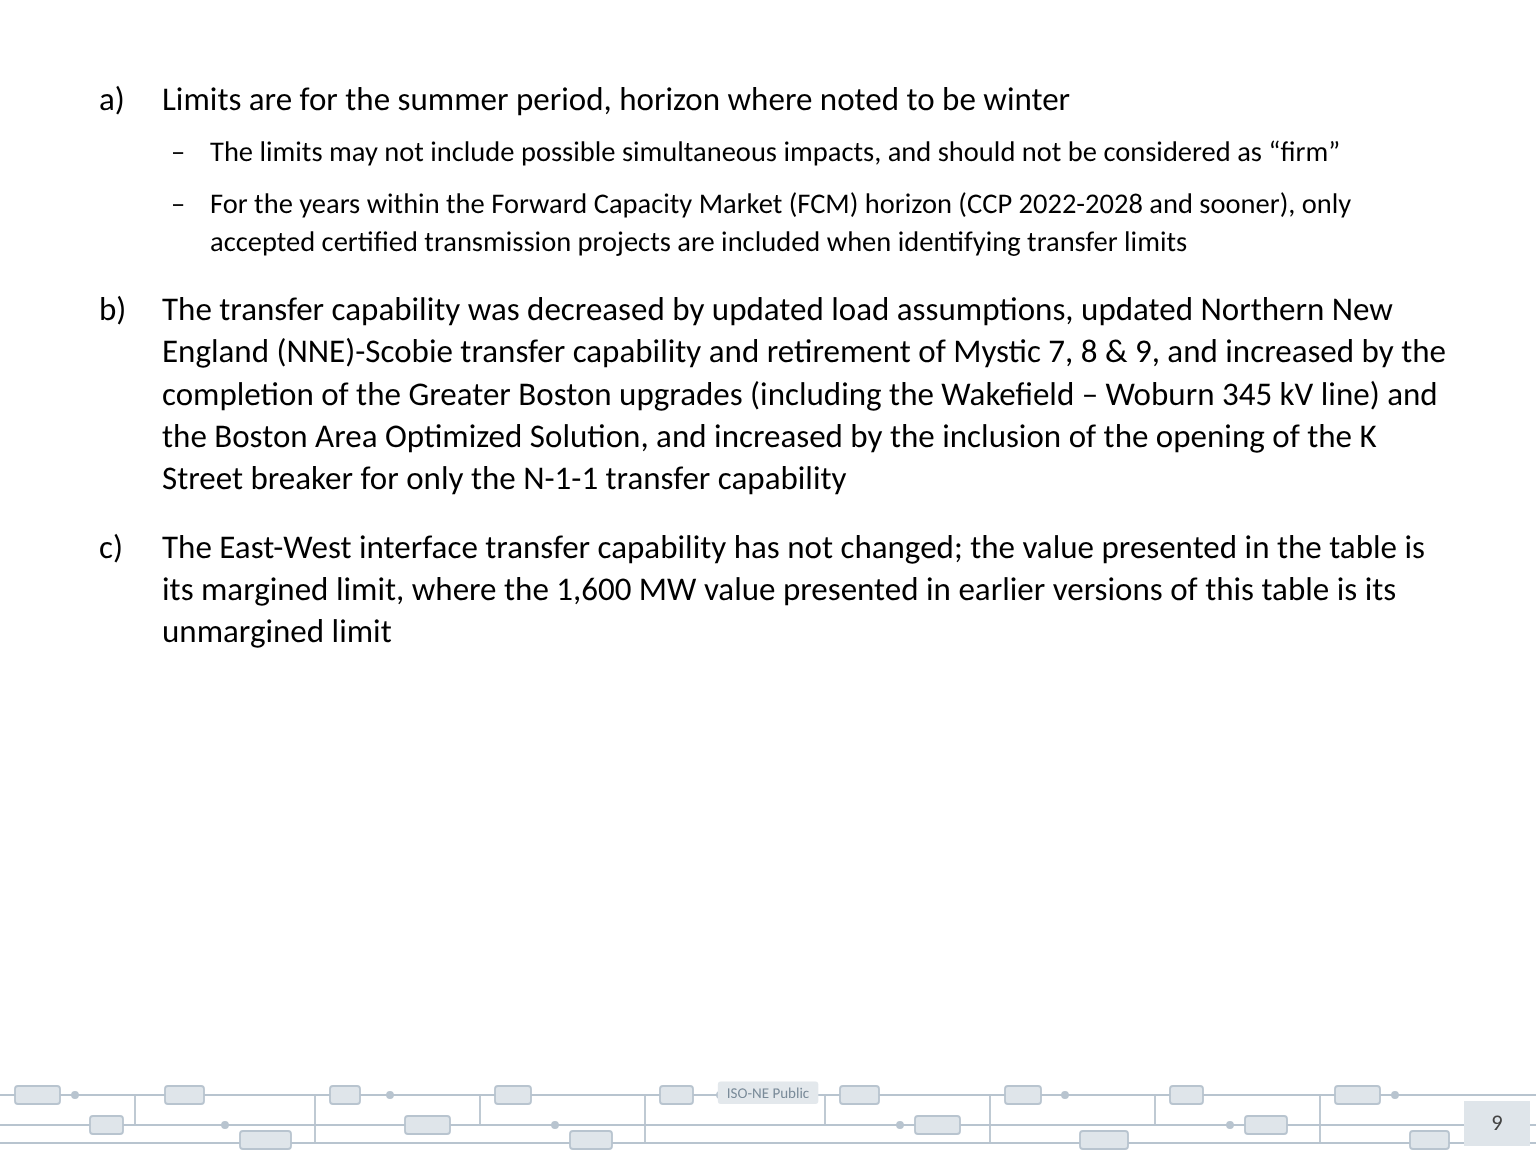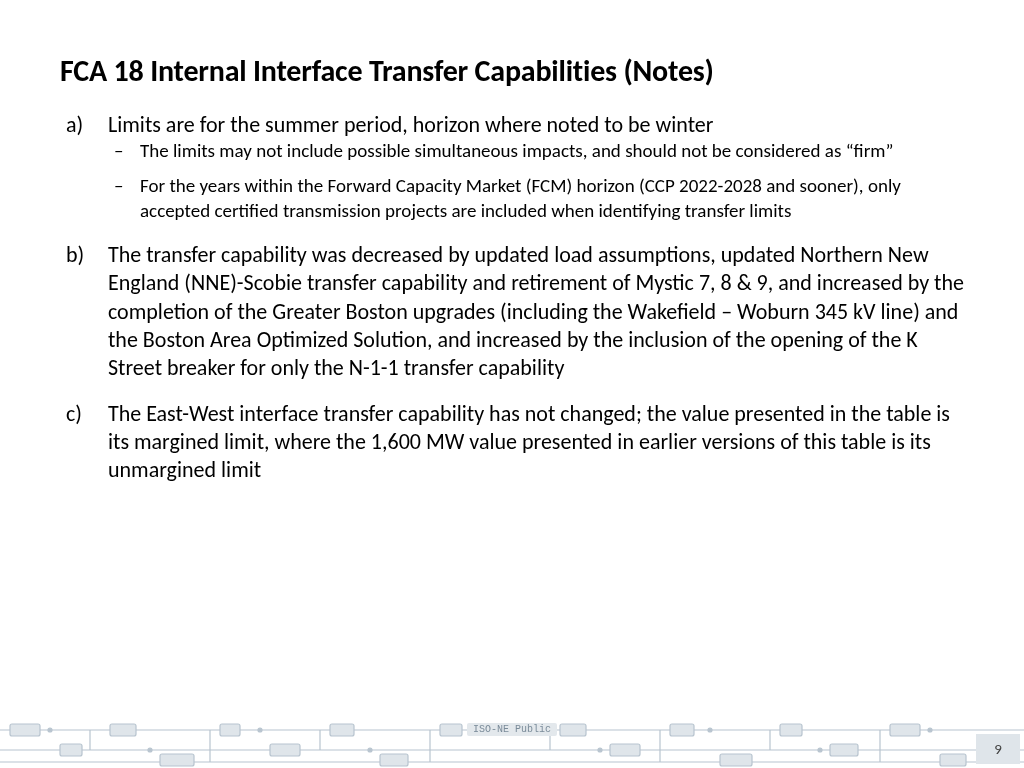--- a/index.html
+++ b/index.html
@@ -2,34 +2,33 @@
 <html><head>
 <meta charset="utf-8">
 <style>
   * { margin: 0; padding: 0; box-sizing: border-box; }
   html, body { width: 1024px; height: 768px; font-family: Calibri, "Segoe UI", Arial, sans-serif; background: #fff; color: #000; overflow: hidden; }
   .slide { position: relative; width: 1024px; height: 768px; padding: 52px 60px 80px 60px; }
   .title { font-size: 30px; font-weight: 700; margin-bottom: 22px; letter-spacing: -0.2px; }
   ol.main { list-style: none; padding-left: 0; }
   ol.main > li { font-size: 22px; line-height: 1.28; margin-bottom: 18px; padding-left: 48px; position: relative; }
   ol.main > li > .marker { position: absolute; left: 6px; top: 0; }
-  ul.sub { list-style: none; }
+  ul.sub { list-style: none; margin-top: 10px; }
   ul.sub > li { font-size: 19px; line-height: 1.3; margin-bottom: 10px; padding-left: 32px; position: relative; color: #000; }
   ul.sub > li::before { content: "–"; position: absolute; left: 6px; top: 0; }
   .footer { position: absolute; left: 0; bottom: 0; width: 1024px; height: 58px; }
   .footer svg { display: block; }
-  .classification { position: absolute; bottom: 32px; left: 50%; transform: translateX(-50%); font-size: 10px; color: #7a8b99; background: #e3e8ec; padding: 1px 6px; border-radius: 2px; font-family: Liberation Mono, monospace; }
+  .classification { position: absolute; bottom: 32px; left: 50%; transform: translateX(-50%); font-size: 10px; color: #7a8b99; background: #e3e8ec; padding: 1px 6px; border-radius: 2px; }
   .page-num-box { position: absolute; right: 4px; bottom: 4px; width: 44px; height: 30px; background: #dfe5ea; display: flex; align-items: center; justify-content: center; font-size: 15px; color: #444; }
 </style>
 </head>
 <body>
 
 <div class="slide">
 
-  <h1 class="title">FCA 18 Internal Interface Transfer Capabilities (Notes)</h1>
 
   <ol class="main">
     <li>
       <span class="marker">a)</span>
       <span>Limits are for the summer period, horizon where noted to be winter</span>
       <ul class="sub">
         <li>The limits may not include possible simultaneous impacts, and should not be considered as “firm”</li>
         <li>For the years within the Forward Capacity Market (FCM) horizon (CCP 2022-2028 and sooner), only accepted certified transmission projects are included when identifying transfer limits</li>
       </ul>
     </li>

